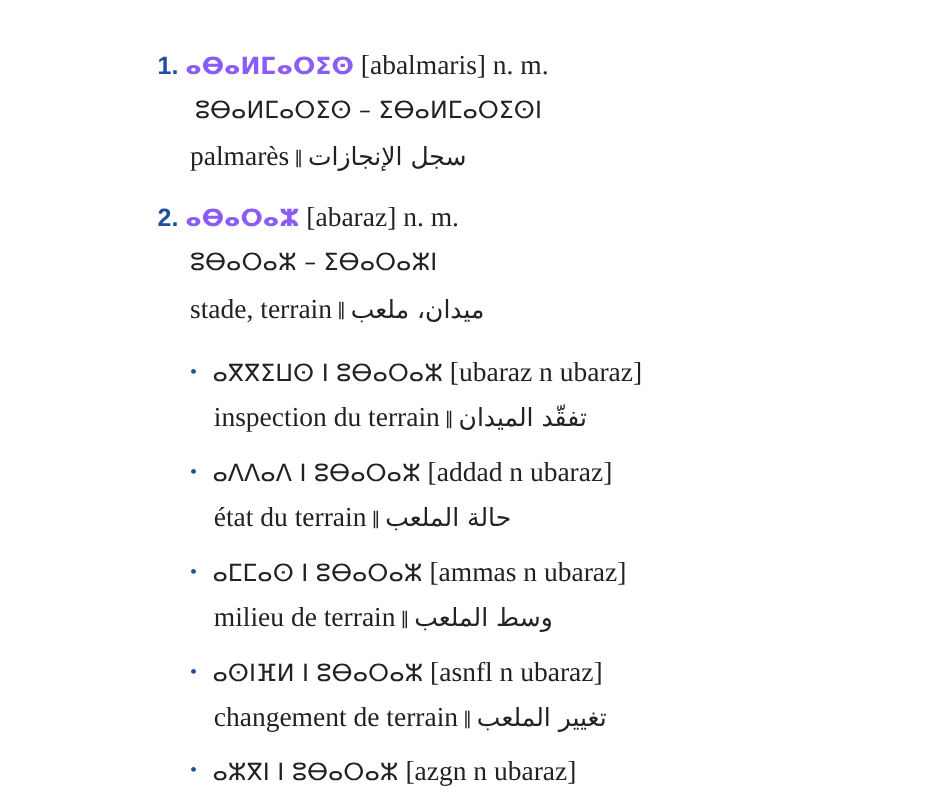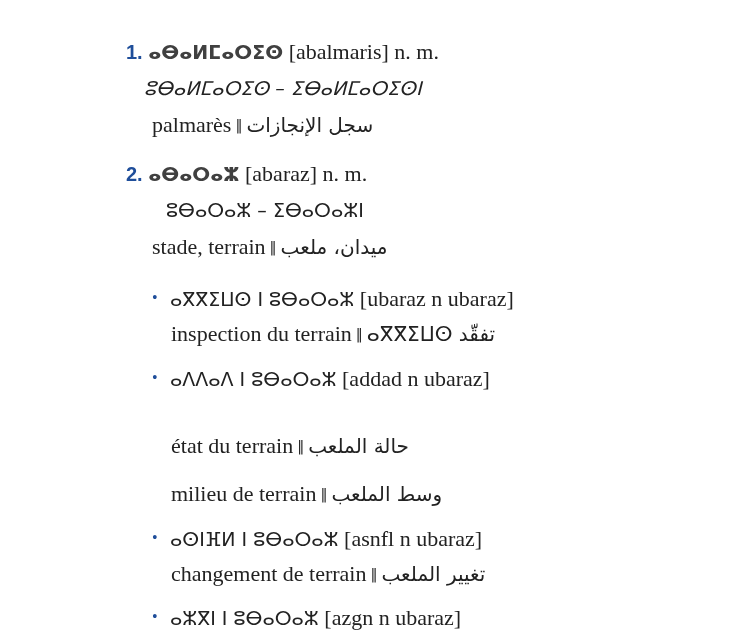--- a/index.html
+++ b/index.html
@@ -2,68 +2,72 @@
 <html><head>
 <meta charset="utf-8">
 <style>
   html, body { margin:0; padding:0; background:#ffffff; }
   body { width:740px; height:638px; overflow:hidden; position:relative;
          font-family:"Liberation Serif", "DejaVu Serif", serif; color:#222; }
   .page { position:absolute; left:0; top:0; width:740px; height:638px; }
   .line { position:absolute; white-space:nowrap; font-size:22px; line-height:28px; }
   .tif { font-family:"DejaVu Sans", sans-serif; font-size:19px; }
   .num { color:#1f4e9a; font-family:"Liberation Sans", "DejaVu Sans", sans-serif; font-weight:bold; font-size:20px; }
-  .hw { color:#404040; font-family:"DejaVu Sans", sans-serif; font-weight:bold; font-size:19px; }
+  .hw { color:#8b5cf6; font-family:"DejaVu Sans", sans-serif; font-weight:bold; font-size:19px; }
   .ar { font-family:"DejaVu Sans", sans-serif; font-size:20px; unicode-bidi:embed; direction:rtl; display:inline-block; }
   .sep { font-family:"DejaVu Sans", sans-serif; font-size:14px; padding:0 4px; vertical-align:2px; }
   .bullet { color:#1f4e9a; font-size:16px; display:inline-block; width:18px; vertical-align:3px; }
 </style>
 </head>
 <body>
 
 <div class="page">
 
   <div class="line" style="left:126px; top:38px;">
     <span class="num">1.</span>
     <span class="hw">ⴰⴱⴰⵍⵎⴰⵔⵉⵙ</span>
     <span>[abalmaris]</span>
     <span>n. m.</span>
   </div>
-  <div class="line tif" style="left:144px; top:74px;font-style:italic;">ⵓⴱⴰⵍⵎⴰⵔⵉⵙ – ⵉⴱⴰⵍⵎⴰⵔⵉⵙⵏ</div>
+  <div class="line tif" style="left:156px; top:74px;">ⵓⴱⴰⵍⵎⴰⵔⵉⵙ – ⵉⴱⴰⵍⵎⴰⵔⵉⵙⵏ</div>
   <div class="line" style="left:152px; top:111px;">
     <span>palmarès</span><span class="sep">‖</span><span class="ar">سجل الإنجازات</span>
   </div>
 
   <div class="line" style="left:126px; top:160px;">
     <span class="num">2.</span>
     <span class="hw">ⴰⴱⴰⵔⴰⵣ</span>
     <span>[abaraz]</span>
     <span>n. m.</span>
   </div>
-  <div class="line tif" style="left:166px; top:196px;text-align:center;">ⵓⴱⴰⵔⴰⵣ – ⵉⴱⴰⵔⴰⵣⵏ</div>
+  <div class="line tif" style="left:152px; top:196px;text-align:center;">ⵓⴱⴰⵔⴰⵣ – ⵉⴱⴰⵔⴰⵣⵏ</div>
   <div class="line" style="left:152px; top:233px;">
     <span>stade, terrain</span><span class="sep">‖</span><span class="ar">ميدان، ملعب</span>
   </div>
 
   <div class="line" style="left:152px; top:284px;">
     <span class="bullet">•</span><span class="tif">ⴰⴳⴳⵉⵡⵙ ⵏ ⵓⴱⴰⵔⴰⵣ</span>
     <span>[ubaraz n ubaraz]</span>
   </div>
   <div class="line" style="left:171px; top:320px;">
-    <span>inspection du terrain</span><span class="sep">‖</span><span class="ar">تفقّد ⴰⴳⴳⵉⵡⵙ</span>
+    <span>inspection du terrain</span><span class="sep">‖</span><span class="ar">تفقّد الميدان</span>
   </div>
 
   <div class="line" style="left:152px; top:364px;">
     <span class="bullet">•</span><span class="tif">ⴰⴷⴷⴰⴷ ⵏ ⵓⴱⴰⵔⴰⵣ</span>
     <span>[addad n ubaraz]</span>
   </div>
-  <div class="line" style="left:171px; top:400px;margin-top:32px;">
+  <div class="line" style="left:171px; top:400px;">
     <span>état du terrain</span><span class="sep">‖</span><span class="ar">حالة الملعب</span>
   </div>
 
+  <div class="line" style="left:152px; top:444px;">
+    <span class="bullet">•</span><span class="tif">ⴰⵎⵎⴰⵙ ⵏ ⵓⴱⴰⵔⴰⵣ</span>
+    <span>[ammas n ubaraz]</span>
+  </div>
   <div class="line" style="left:171px; top:480px;">
     <span>milieu de terrain</span><span class="sep">‖</span><span class="ar">وسط الملعب</span>
   </div>
 
   <div class="line" style="left:171px; top:560px;">
     <span>changement de terrain</span><span class="sep">‖</span><span class="ar">تغيير الملعب</span>
   </div>
   <div class="line" style="left:152px; top:524px;">
     <span class="bullet">•</span><span class="tif">ⴰⵙⵏⴼⵍ ⵏ ⵓⴱⴰⵔⴰⵣ</span>
     <span>[asnfl n ubaraz]</span>

